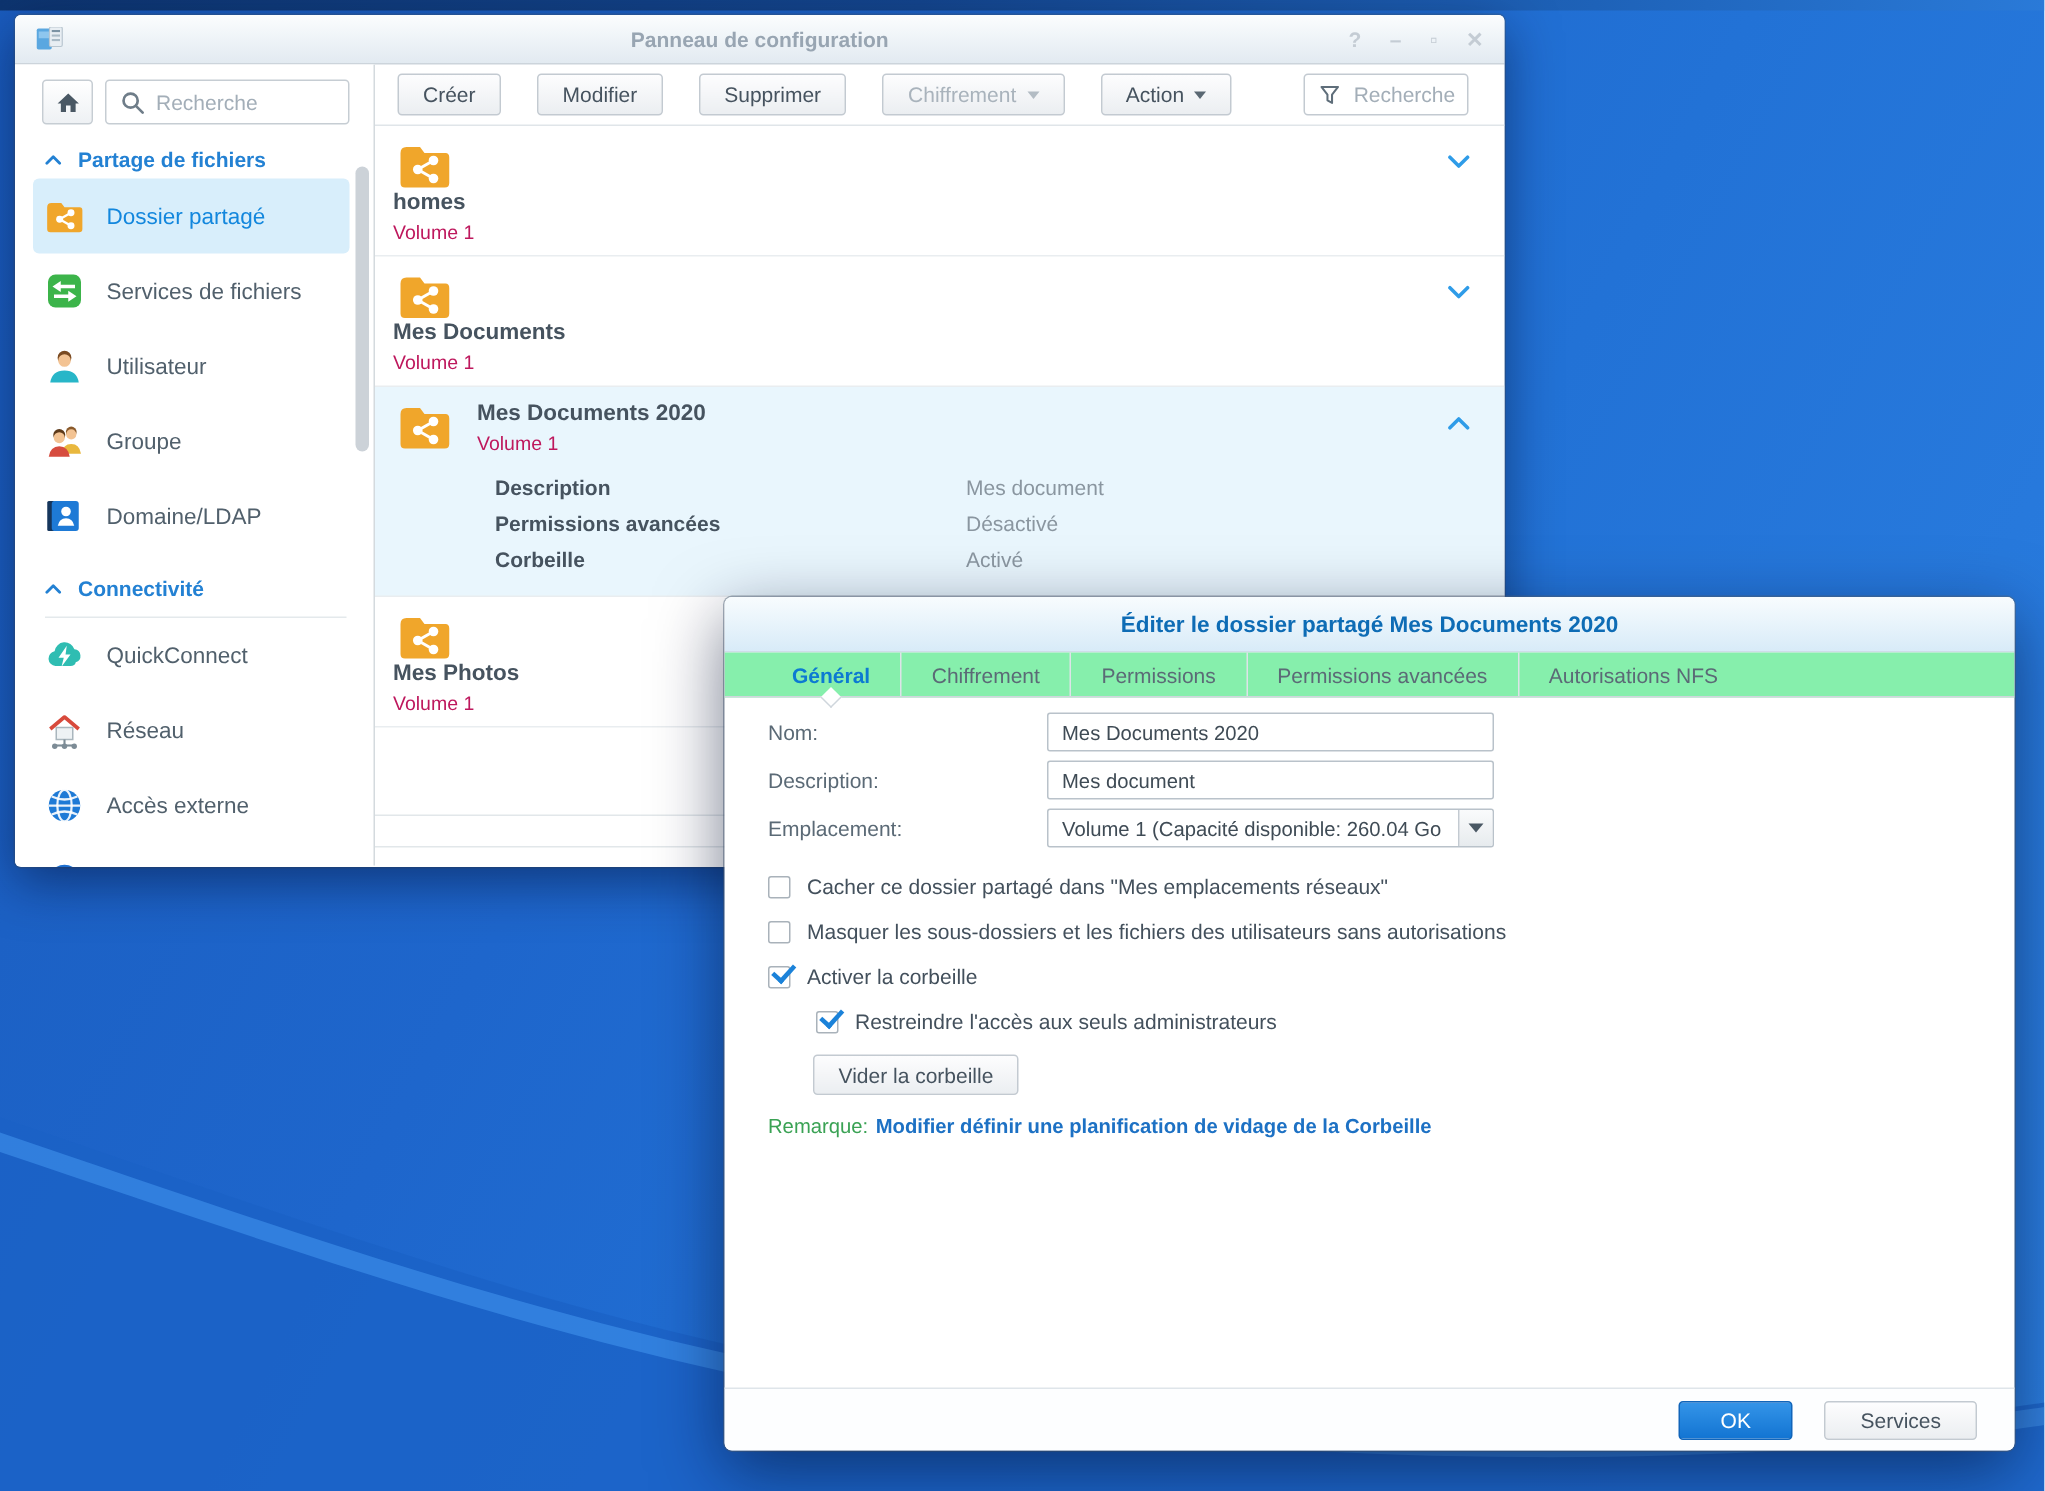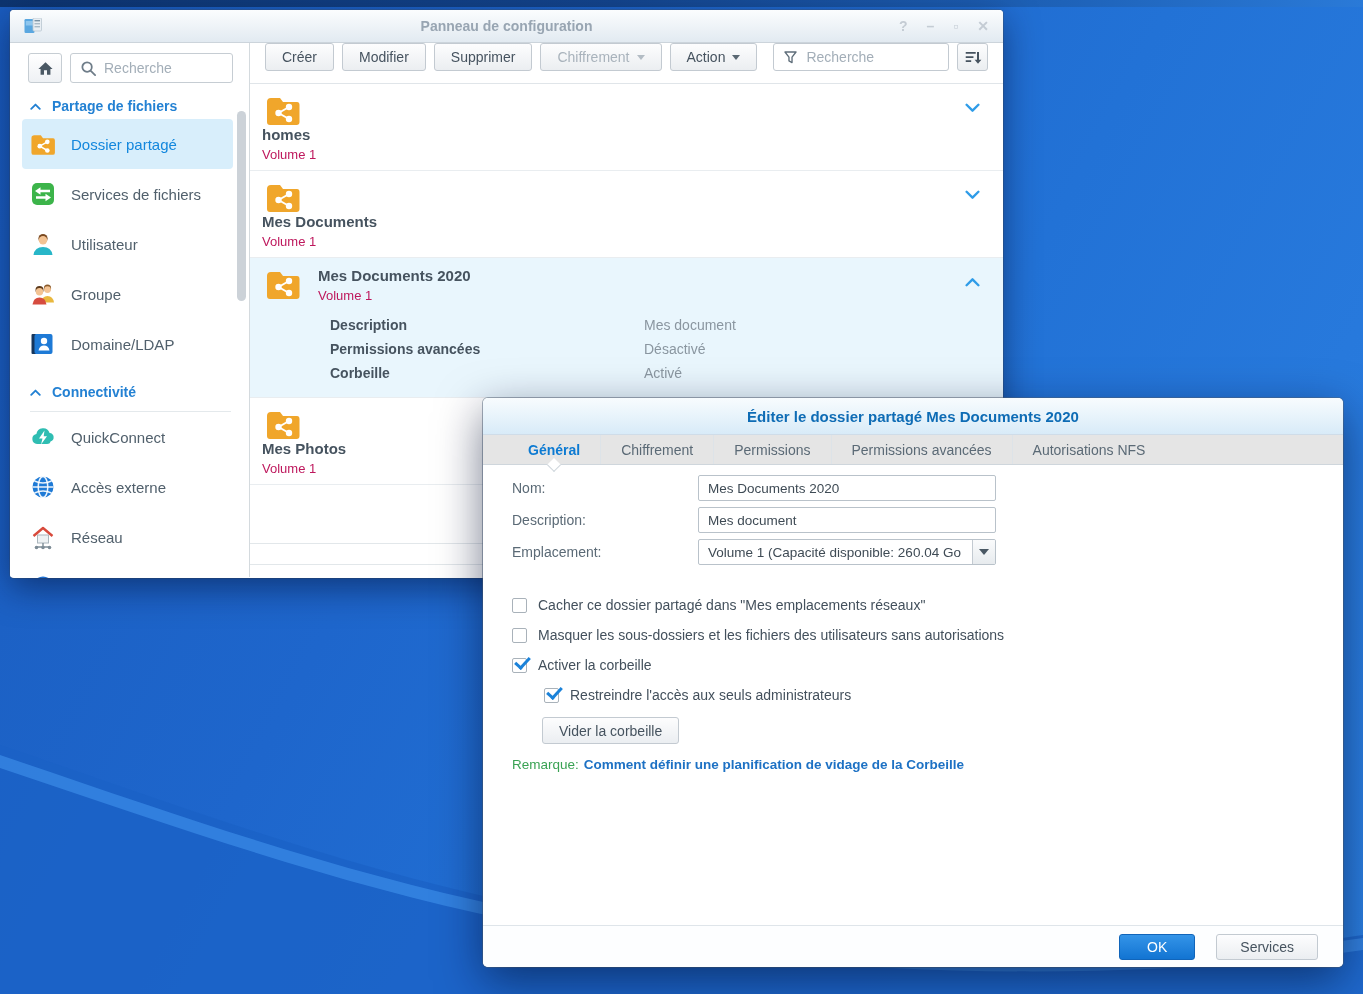--- a/index.html
+++ b/index.html
@@ -34,21 +34,21 @@
     margin:15px 18px 5px 20px; cursor:pointer; }
   .side-header.lined { padding-bottom:11px; border-bottom:1px solid #e4e9ec; margin-bottom:0; }
   .side-item { display:flex; align-items:center; gap:15px; height:50px; padding:0 10px 0 8px;
     margin:0 16px 0 12px; border-radius:4px; color:#51606c; font-size:15px; cursor:pointer; }
   .side-item.selected { background:#d8eefb; color:#1387dd; }
   .side-item .si { width:26px; height:26px; flex:none; }
   .side-scrollbar { position:absolute; right:3px; top:68px; width:9px; height:190px; background:#ccd2d8; border-radius:5px; cursor:pointer; }
 
   
   .main { flex:1; display:flex; flex-direction:column; background:#fff; min-width:0; }
-  .toolbar { height:41px; display:flex; align-items:flex-start; gap:8px; padding:0 15px; border-bottom:1px solid #e0e5e9; flex:none; }
+  .toolbar { height:41px; display:flex; align-items:center; gap:24px; padding:0 15px; border-bottom:1px solid #e0e5e9; flex:none; }
   .btn { height:28px; padding:0 16px; border:1px solid #c3cad1; border-radius:3px;
     background:linear-gradient(#fdfdfe,#ebeef1); color:#46535f; font-size:14px;
     display:inline-flex; align-items:center; gap:7px; cursor:pointer; white-space:nowrap; }
   .btn.disabled { color:#a9b3bc; cursor:default; }
   .caret { width:0; height:0; border-left:4px solid transparent; border-right:4px solid transparent; border-top:5px solid #5a6873; }
   .btn.disabled .caret { border-top-color:#b3bcc4; }
   .tb-spacer { flex:1; }
   .filterbox { width:182px; height:28px; border:1px solid #c3cad1; border-radius:3px; background:#fff;
     display:flex; align-items:center; gap:7px; padding:0 8px; color:#a3aeb8; font-size:14px; }
   .sort-btn { width:32px; height:28px; padding:0; justify-content:center; }
@@ -66,37 +66,37 @@
   .exp-value { color:#8a96a0; }
   .main-footer { height:22px; border-top:1px solid #e2e7ea; border-bottom:1px solid #e2e7ea; flex:none; }
   .main-bottompad { height:12px; flex:none; }
 
   
   .dialog { position:absolute; left:483px; top:398px; width:860px; height:569px; background:#fff;
     border-radius:5px; box-shadow:0 14px 46px rgba(0,12,45,.55), 0 0 0 1px rgba(90,110,130,.5);
     overflow:hidden; z-index:5; display:flex; flex-direction:column; }
   .dlg-title { height:37px; flex:none; background:linear-gradient(#f8fcfe,#d8ebf8); border-bottom:1px solid #cfdce8;
     display:flex; align-items:center; justify-content:center; color:#0e6cb5; font-weight:bold; font-size:15px; }
-  .tabs { display:flex; padding:0 25px; border-bottom:1px solid #cfd6dc; background:#e5e5e5; flex:none;align-items:flex-end; }
+  .tabs { display:flex; padding:0 25px; border-bottom:1px solid #cfd6dc; background:#86efac; flex:none;align-items:flex-end; }
   .tab { padding:7px 20px 6px; font-size:14px; color:#5b6a76; border-right:1px solid #dde3e8; position:relative; cursor:pointer; }
   .tab:last-child { border-right:none; }
   .tab.active { color:#0c7ad2; font-weight:bold; }
   .tab.active::after { content:""; position:absolute; left:50%; bottom:-6px; width:9px; height:9px; background:#fff;
     border-right:1px solid #cfd6dc; border-bottom:1px solid #cfd6dc; transform:translateX(-50%) rotate(45deg); }
   .dlg-body { flex:1; padding:10px 28px 0 29px; font-size:14px; color:#43505c; }
   .frm-row { display:flex; align-items:center; height:26px; margin-bottom:6px; }
   .frm-label { width:186px; color:#5b6a76; }
   .tinput { width:298px; height:26px; border:1px solid #b9c2ca; border-radius:2px; background:#fff;
     display:flex; align-items:center; padding:0 9px; color:#3f4b55; font-size:13.5px; cursor:text; }
   .combo { position:relative; padding-right:26px; overflow:hidden; white-space:nowrap; cursor:pointer; }
   .combo-btn { position:absolute; right:0; top:0; bottom:0; width:23px; background:linear-gradient(#fafbfc,#e7ebee);
     border-left:1px solid #c3cad1; display:flex; align-items:center; justify-content:center; }
   .combo-tri { width:0; height:0; border-left:5px solid transparent; border-right:5px solid transparent; border-top:6px solid #4a5864; }
   .check-row { display:flex; align-items:center; gap:11px; height:30px; cursor:pointer; }
-  .check-row.first { margin-top:25px; }
+  .check-row.first { margin-top:11px; }
   .check-row.indent { margin-left:32px; }
   .cbox { width:15px; height:15px; border:1px solid #a9b2ba; border-radius:2px; background:#fff; position:relative; flex:none; }
   .cbox.checked::after { content:""; position:absolute; left:2px; top:-2px; width:12px; height:6px;
     border-left:3px solid #1b82d9; border-bottom:3px solid #1b82d9; transform:rotate(-48deg); }
   .empty-btn { margin:7px 0 0 30px; height:27px; }
   .note { margin-top:13px; font-size:13.5px; }
   .note-label { color:#3aa254; }
   .note-link { color:#1d71c4; font-weight:bold; margin-left:5px; cursor:pointer; }
   .dlg-footer { height:42px; flex:none; border-top:1px solid #dfe5ea; display:flex; align-items:center;
     justify-content:flex-end; gap:21px; padding:0 25px; background:#fdfeff; }
@@ -222,40 +222,40 @@
         <div class="side-item">
           <svg class="si" viewBox="0 0 26 26">
             <path d="M7 20 a5 5 0 0 1-.6-9.9 a6.8 6.8 0 0 1 13.2-1.2 a4.4 4.4 0 0 1 .9 8.6 q-.5 2.5-3.5 2.5 Z" fill="#2fbdb2"></path>
             <polygon points="14.5,6.5 9,14.5 12.5,14.5 11,20.5 17,12.3 13.7,12.3" fill="#fff"></polygon>
           </svg>
           <span>QuickConnect</span>
         </div>
 
         <div class="side-item">
           <svg class="si" viewBox="0 0 26 26">
-            <circle cx="13" cy="13" r="10.5" fill="#1e7ad6"></circle>
-            <ellipse cx="13" cy="13" rx="4.8" ry="10.5" fill="none" stroke="#fff" stroke-width="1.5" opacity="0.9"></ellipse>
-            <line x1="2.5" y1="13" x2="23.5" y2="13" stroke="#fff" stroke-width="1.5" opacity="0.9"></line>
-            <path d="M4.5 7 q8.5 4 17 0" fill="none" stroke="#fff" stroke-width="1.5" opacity="0.9"></path>
-            <path d="M4.5 19 q8.5-4 17 0" fill="none" stroke="#fff" stroke-width="1.5" opacity="0.9"></path>
-          </svg>
-          <span>Accès externe</span>
-        </div>
-
-        <div class="side-item">
-          <svg class="si" viewBox="0 0 26 26">
             <rect x="7.5" y="11" width="11" height="8" fill="#eef2f4" stroke="#aab6bd"></rect>
             <path d="M3.5 12 L13 4 L22.5 12" fill="none" stroke="#d84a3c" stroke-width="2.4" stroke-linejoin="round"></path>
             <line x1="13" y1="19" x2="13" y2="22" stroke="#7d8c96" stroke-width="1.4"></line>
             <line x1="6.5" y1="23" x2="19.5" y2="23" stroke="#7d8c96" stroke-width="1.4"></line>
             <circle cx="6.5" cy="23.5" r="1.8" fill="#7d8c96"></circle>
               <circle cx="13" cy="23.5" r="1.8" fill="#7d8c96"></circle>
               <circle cx="19.5" cy="23.5" r="1.8" fill="#7d8c96"></circle>
           </svg>
           <span>Réseau</span>
+        </div>
+
+        <div class="side-item">
+          <svg class="si" viewBox="0 0 26 26">
+            <circle cx="13" cy="13" r="10.5" fill="#1e7ad6"></circle>
+            <ellipse cx="13" cy="13" rx="4.8" ry="10.5" fill="none" stroke="#fff" stroke-width="1.5" opacity="0.9"></ellipse>
+            <line x1="2.5" y1="13" x2="23.5" y2="13" stroke="#fff" stroke-width="1.5" opacity="0.9"></line>
+            <path d="M4.5 7 q8.5 4 17 0" fill="none" stroke="#fff" stroke-width="1.5" opacity="0.9"></path>
+            <path d="M4.5 19 q8.5-4 17 0" fill="none" stroke="#fff" stroke-width="1.5" opacity="0.9"></path>
+          </svg>
+          <span>Accès externe</span>
         </div>
 
         <div class="side-item">
           <svg class="si" viewBox="0 0 26 26">
             <circle cx="13" cy="13" r="10.5" fill="#1d6fd0"></circle>
             <circle cx="13" cy="9" r="2.4" fill="#fff"></circle>
               <circle cx="8.5" cy="16.5" r="2.4" fill="#fff"></circle>
               <circle cx="17.5" cy="16.5" r="2.4" fill="#fff"></circle>
             <line x1="13" y1="11" x2="8.5" y2="14.8" stroke="#fff" stroke-width="1.6"></line>
             <line x1="13" y1="11" x2="17.5" y2="14.8" stroke="#fff" stroke-width="1.6"></line>
@@ -445,21 +445,21 @@
       <div class="check-row indent">
         <span class="cbox checked"></span>
         <span>Restreindre l'accès aux seuls administrateurs</span>
       </div>
 
       <div class="btn empty-btn">
         <span>Vider la corbeille</span>
       </div>
 
       <div class="note">
-        <span class="note-label">Remarque:</span><span class="note-link">Comment définir une planification de vidage de la Corbeille</span>
+        <span class="note-label">Remarque:</span><span class="note-link">Modifier définir une planification de vidage de la Corbeille</span>
       </div>
     </div>
 
     <div class="dlg-footer">
       <div class="btn-primary">OK</div>
       <div class="btn btn-cancel">
         <span>Services</span>
       </div>
     </div>
   </div>

